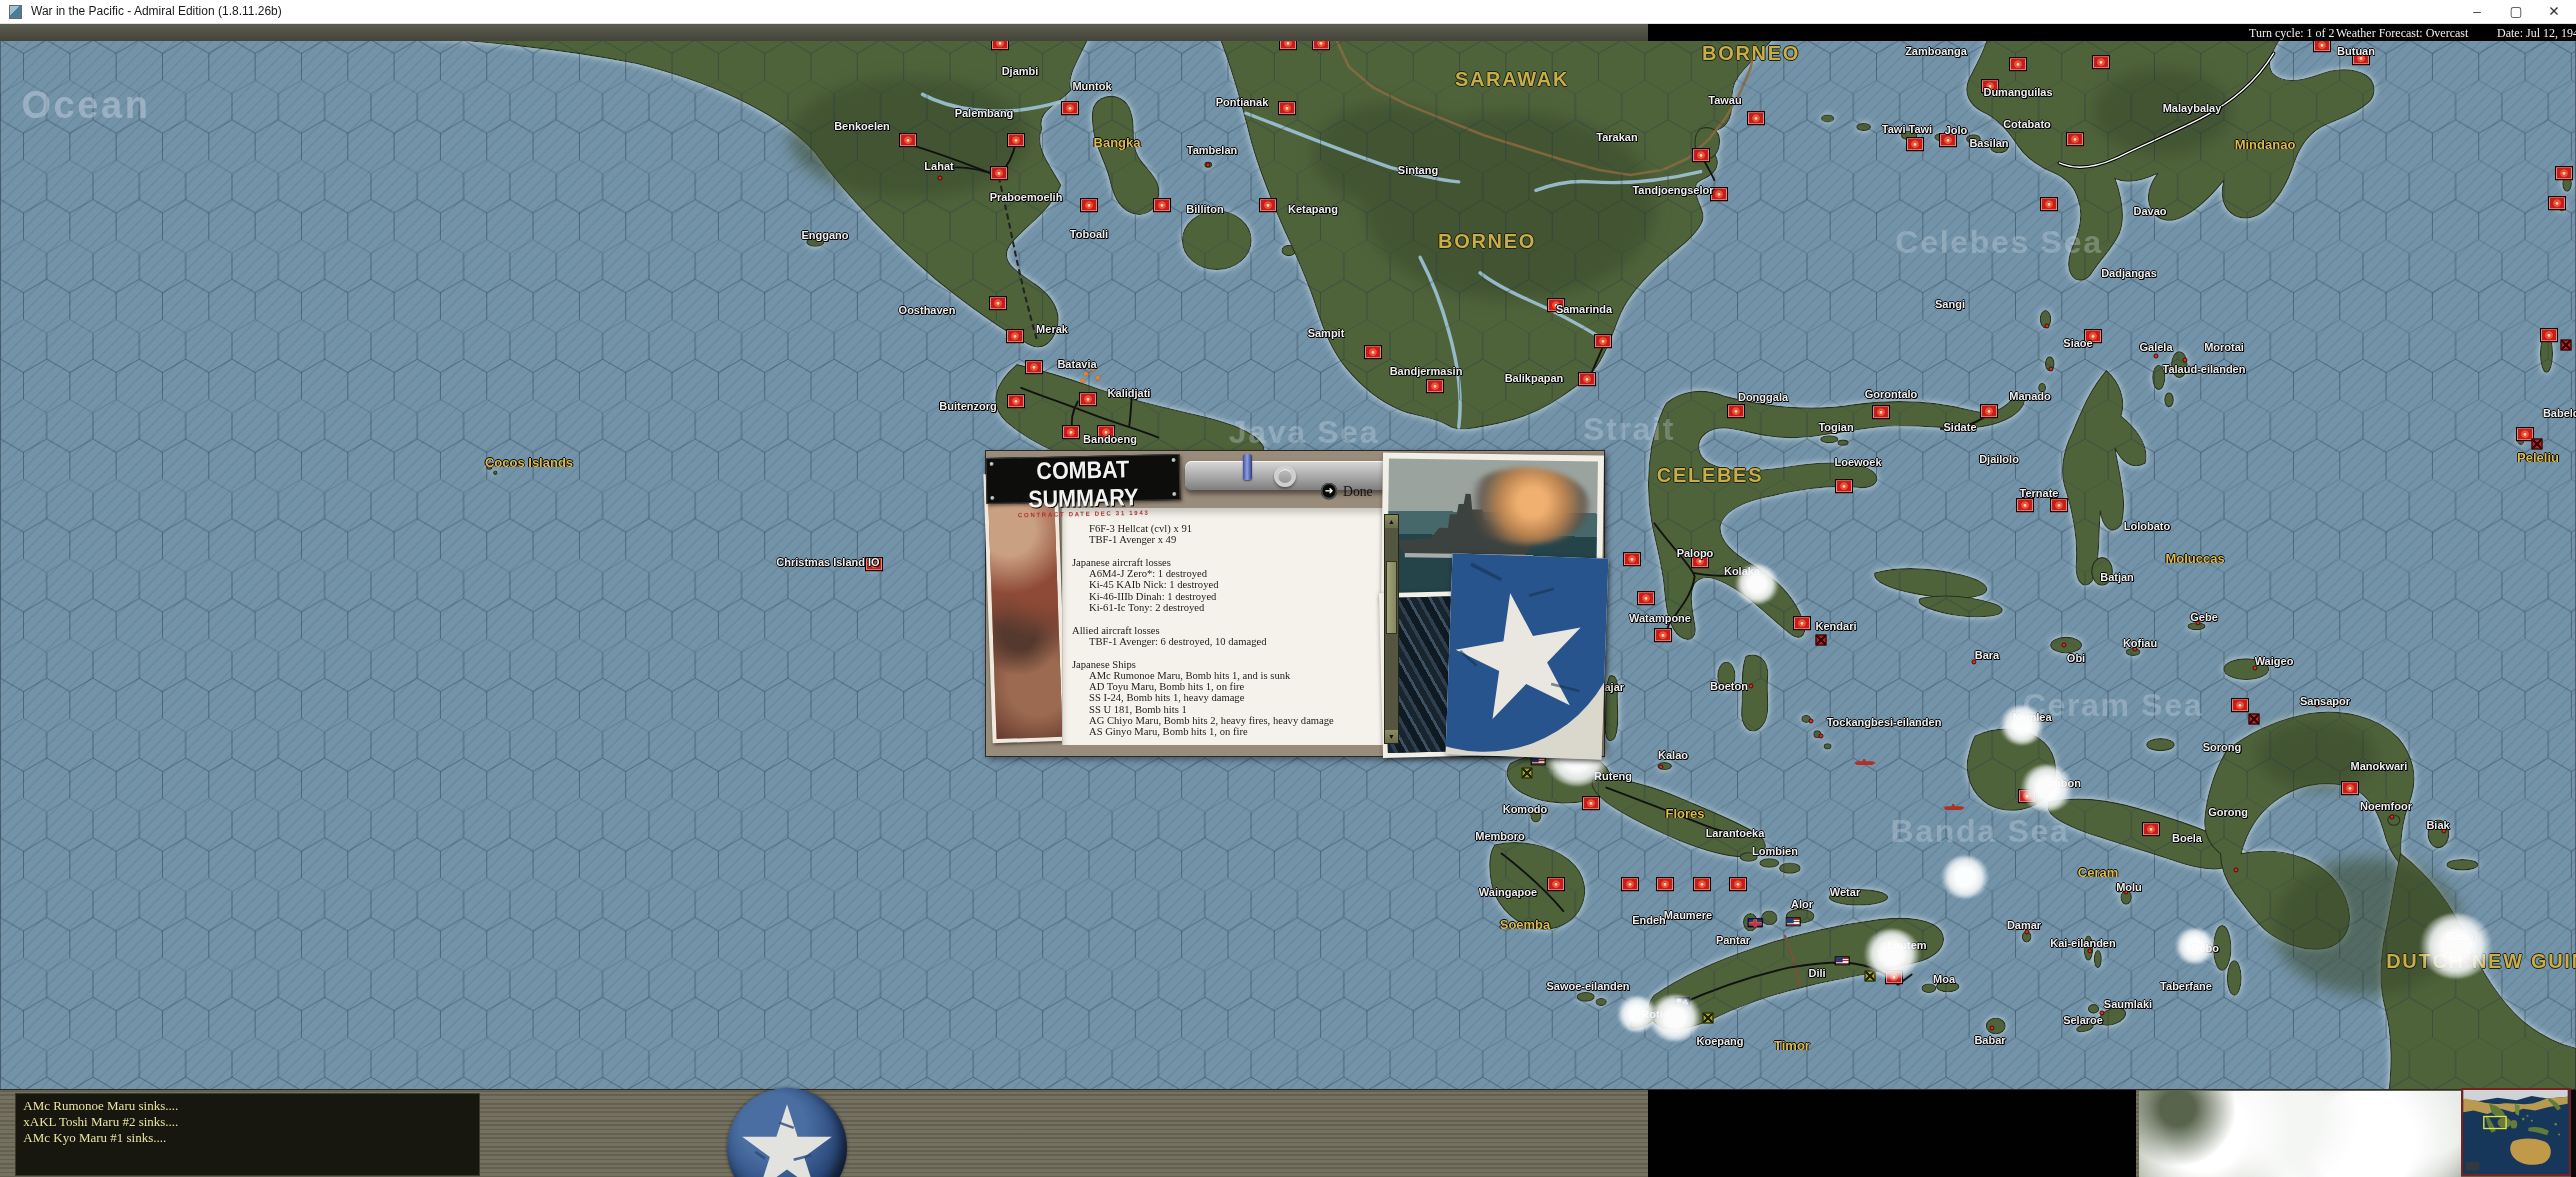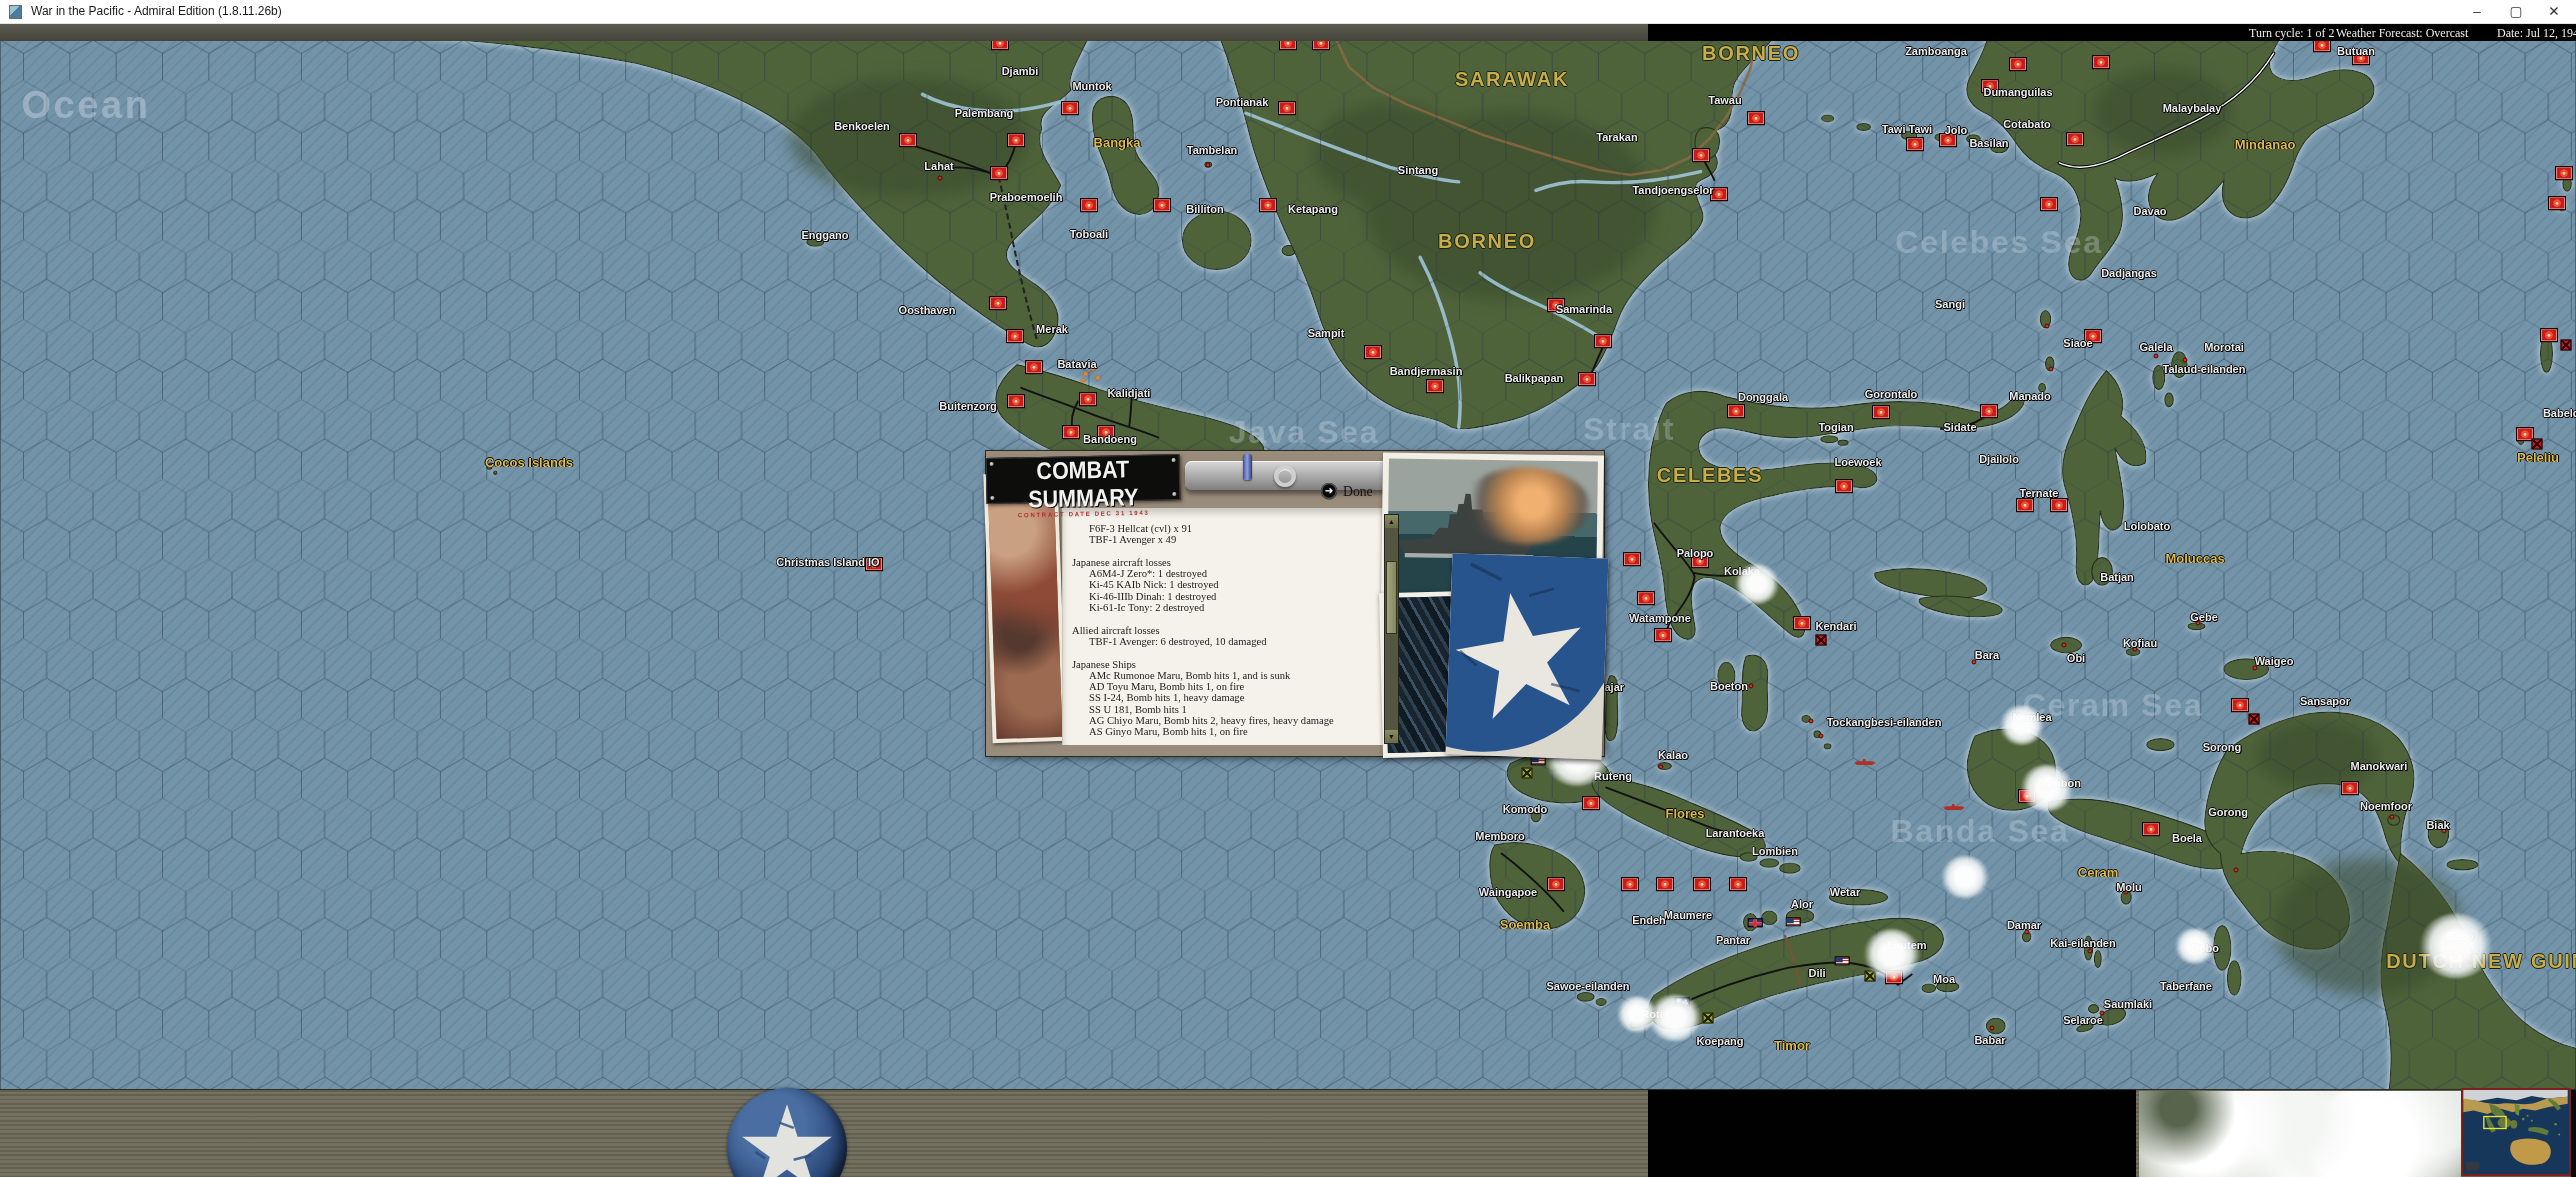--- a/index.html
+++ b/index.html
@@ -660,20 +660,25 @@
     </div>
 
   <div id="dlg-scroll">
     <div class="sbtn" style="top:0">▲</div>
     <div id="dlg-thumb"></div>
     <div class="sbtn" style="bottom:0">▼</div>
   </div>
 </div>
 
 <div id="bottombar">
+  <div id="log">
+      <div>AMc Rumonoe Maru sinks....</div>
+      <div>xAKL Toshi Maru #2 sinks....</div>
+      <div>AMc Kyo Maru #1 sinks....</div>
+    </div>
   <div id="globe">
     <svg width="120" height="120" viewBox="-70 -70 140 140">
       <g transform="translate(0,4)">
         <polygon fill="#eceae2" opacity="0.94" points="0,-55 12.35,-17 52.3,-17 20,6.5 32.3,44.5 0,21 -32.3,44.5 -20,6.5 -52.3,-17 -12.35,-17"></polygon>
         <g fill="#2c4a7c" opacity="0.8">
           <rect x="-20" y="-30" width="18" height="3" transform="rotate(20)"></rect>
           <rect x="5" y="10" width="22" height="3" transform="rotate(-15)"></rect>
           <rect x="-30" y="20" width="14" height="3" transform="rotate(35)"></rect>
         </g>
       </g>

